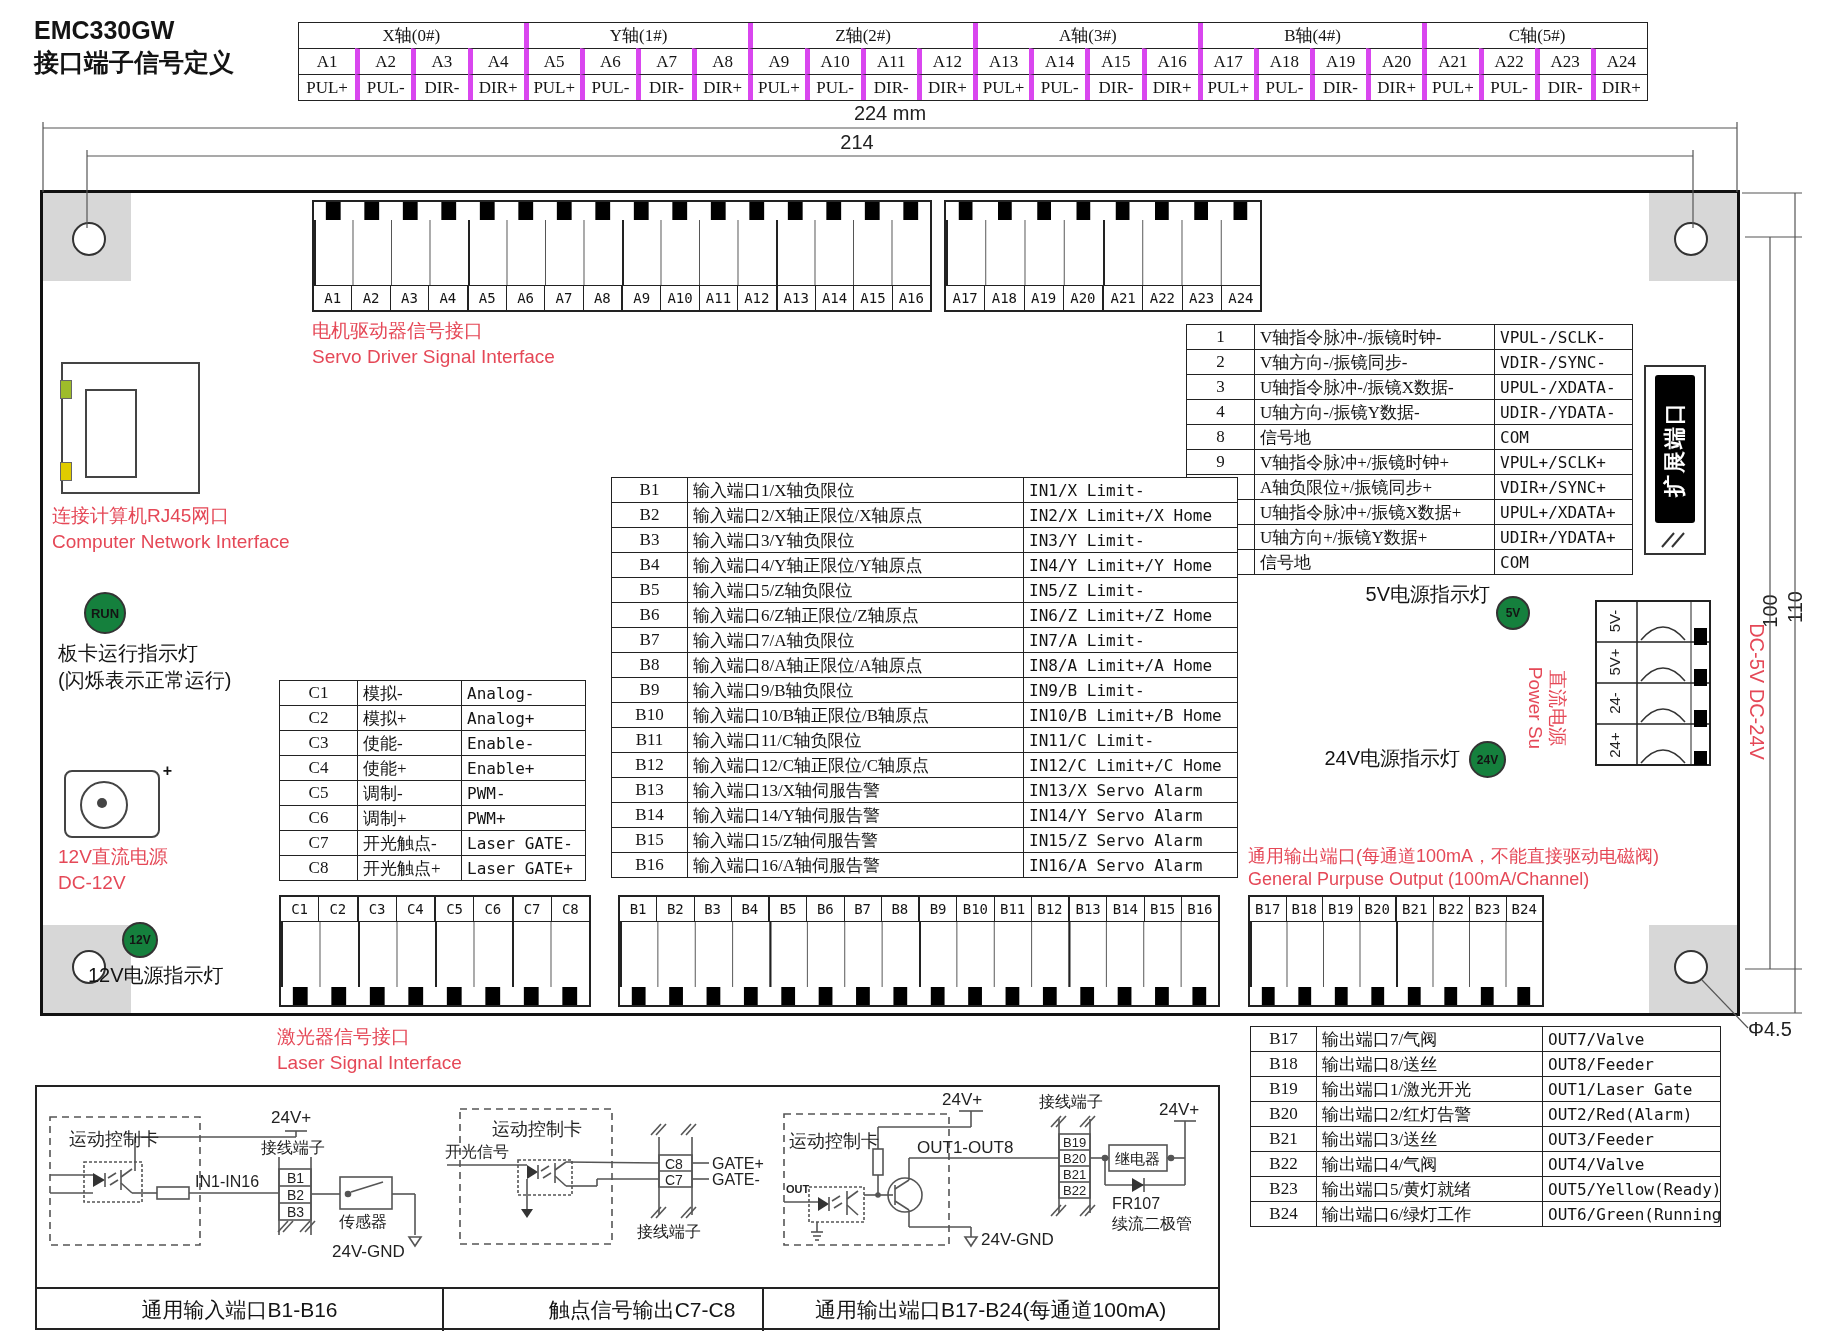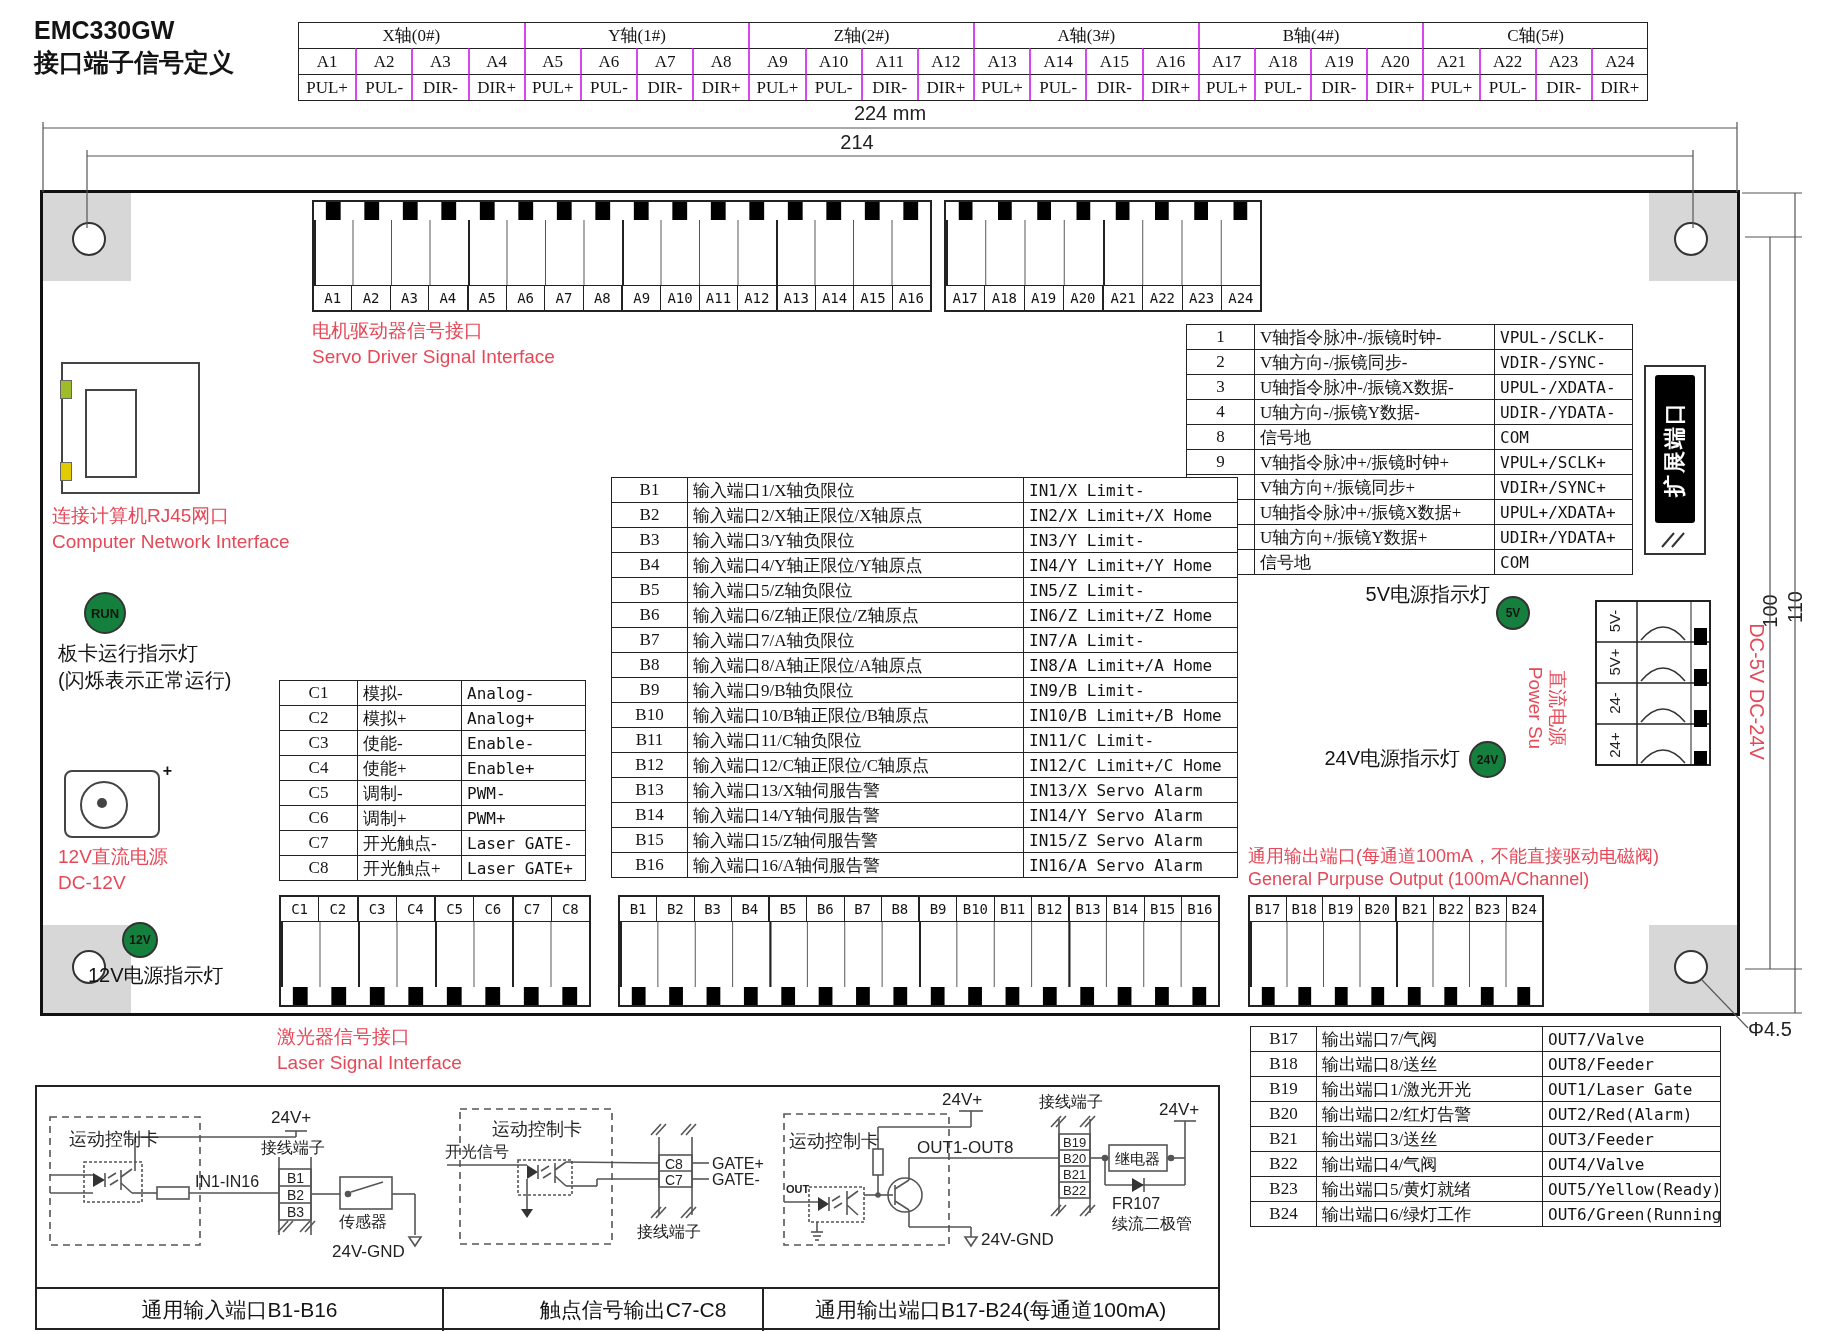--- a/index.html
+++ b/index.html
@@ -10,21 +10,21 @@
   
   .title{left:34px;top:14px;font-weight:bold;font-size:25px;line-height:32px;}
 
   
   .axis-table{left:298px;top:22px;width:1348px;border:1.6px solid #222;background:#fff;
               font-family:"Liberation Serif",serif;}
   .axis-row{display:grid;}
   .axis-head{grid-template-columns:repeat(6,1fr);}
   .axis-24{grid-template-columns:repeat(24,1fr);}
   .axis-row .c{height:25px;display:flex;align-items:center;justify-content:center;
-               font-size:17px;border-left:2px solid #d946ef;white-space:nowrap;overflow:hidden;}
+               font-size:17px;border-left:5px solid #d946ef;white-space:nowrap;overflow:hidden;}
   .axis-row .c:first-of-type{border-left:0;}
   .axis-24 .c{border-top:1px solid #222;}
 
   
   .dim{font-size:20px;color:#222;text-align:center;background:#fff;line-height:22px;}
 
   
   .board{left:40px;top:190px;width:1700px;height:826px;border:3px solid #111;background:#fff;box-sizing:border-box;}
   .pad{position:absolute;width:88px;height:88px;background:#d7d7d7;}
   .hole{position:absolute;width:30px;height:30px;border:2px solid #333;border-radius:50%;background:#fff;}
@@ -284,21 +284,21 @@
         </tr>
 
         <tr>
           <td class="pin">9</td>
           <td>V轴指令脉冲+/振镜时钟+</td>
           <td class="mono">VPUL+/SCLK+</td>
         </tr>
 
         <tr>
           <td class="pin">10</td>
-          <td>V轴方向+/振镜同步+</td>
+          <td>A轴负限位+/振镜同步+</td>
           <td class="mono">VDIR+/SYNC+</td>
         </tr>
 
         <tr>
           <td class="pin">11</td>
           <td>U轴指令脉冲+/振镜X数据+</td>
           <td class="mono">UPUL+/XDATA+</td>
         </tr>
 
         <tr>
@@ -817,21 +817,21 @@
       <text x="1026" y="92" font-size="13">B21</text>
       <text x="1026" y="108" font-size="13">B22</text>
       <text x="1078" y="77" font-size="15">继电器</text>
       <text x="1122" y="28" font-size="17">24V+</text>
       <text x="1075" y="122" font-size="16">FR107</text>
       <text x="1075" y="142" font-size="16">续流二极管</text>
     </svg>
 
     <div class="cap-band">
       <div class="cap" style="left:0;width:405px;">通用输入端口B1-B16</div>
-      <div class="cap" style="left:409px;width:316px;padding-left:29px;">触点信号输出C7-C8</div>
+      <div class="cap" style="left:418px;width:316px;padding-left:29px;">触点信号输出C7-C8</div>
       <div class="cap" style="left:727px;width:453px;">通用输出端口B17-B24(每通道100mA)</div>
       <div class="cap-div" style="left:405px;"></div>
       <div class="cap-div" style="left:725px;"></div>
     </div>
   </div>
 
   <svg class="abs overlay" width="1824" height="1332">
     <g stroke="#555" stroke-width="1.2">
       <line x1="43" y1="128" x2="1737" y2="128"></line>
       <line x1="43" y1="122" x2="43" y2="192"></line>

